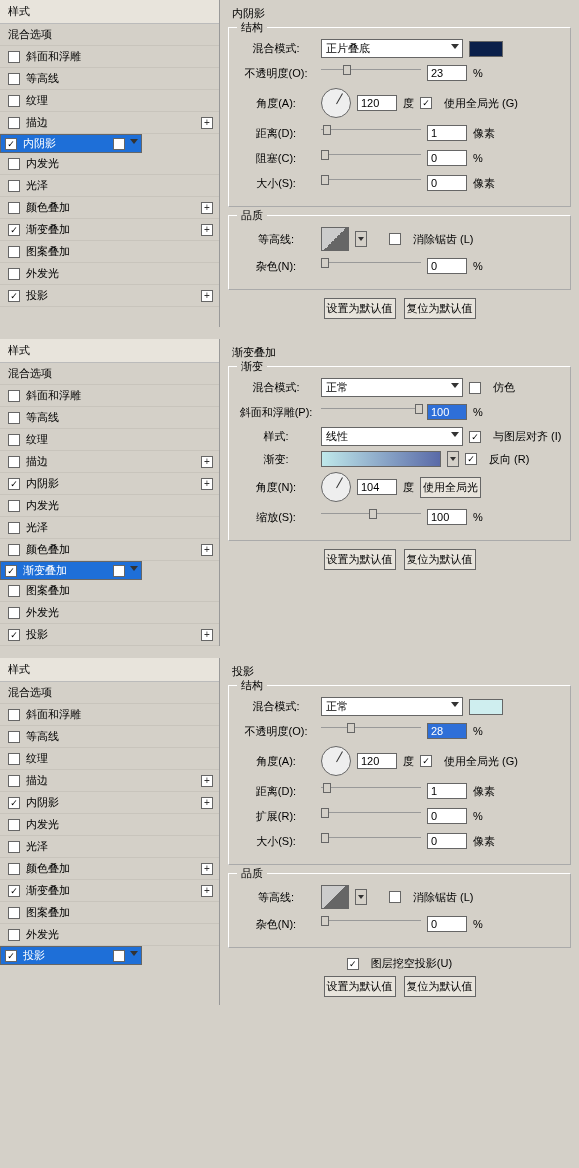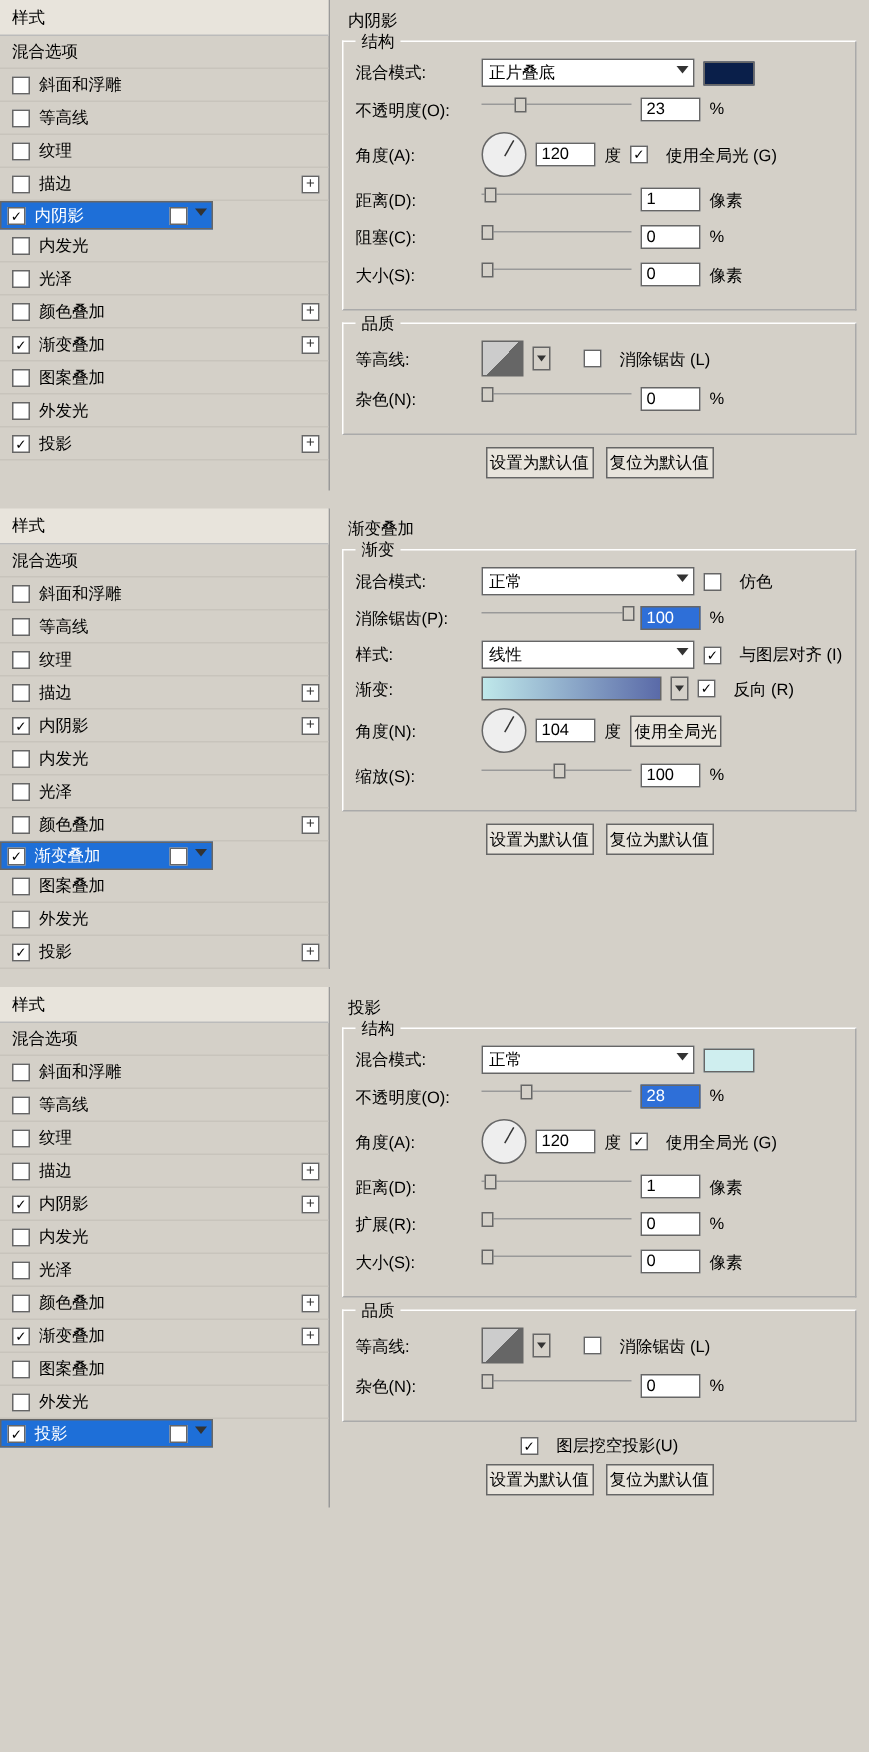--- a/index.html
+++ b/index.html
@@ -14,21 +14,21 @@
 .chk{width:12px;height:12px;border:1px solid #666;background:#fff;margin-right:6px;display:inline-flex;align-items:center;justify-content:center;font-size:9px}
 .chk.on::after{content:"✓";color:#000}
 .sb-row.sel .chk.on::after{color:#000}
 .plus{width:12px;height:12px;border:1px solid #666;background:#fff;display:flex;align-items:center;justify-content:center;font-size:10px;color:#333}
 .lab{flex:1}
 .rpanel{flex:1;padding:4px 8px;background:#d4d0c8}
 .gtitle{padding:2px 4px}
 .group{border:1px solid #aaa;border-top:1px solid #fff;border-left:1px solid #fff;margin:4px 0 8px;padding:6px 8px 8px;position:relative}
 .group>.glabel{position:absolute;top:-8px;left:8px;background:#d4d0c8;padding:0 4px}
 .row{display:flex;align-items:center;margin:5px 0;gap:6px}
-.rlabel{width:78px;text-align:left}
+.rlabel{width:78px;text-align:center}
 .sel{border:1px solid #666;background:#fff;padding:1px 16px 1px 4px;width:142px;position:relative}
 .sel::after{content:"";position:absolute;right:3px;top:4px;border-left:4px solid transparent;border-right:4px solid transparent;border-top:5px solid #333}
 .swatch{width:34px;height:16px;border:1px solid #666}
 .slider{height:14px;flex:1;max-width:100px;position:relative;border-top:1px solid #999;margin-top:6px}
 .slider .th{position:absolute;top:-5px;width:8px;height:10px;background:#d4d0c8;border:1px solid #666}
 .inp{width:40px;border:1px solid #666;background:#fff;padding:1px 3px;text-align:left}
 .inp.hl{background:#2e6fd8;color:#fff}
 .dial{width:30px;height:30px;border:1px solid #666;border-radius:50%;background:#eee;position:relative}
 .dial::after{content:"";position:absolute;width:1px;height:12px;background:#333;left:50%;top:3px;transform-origin:bottom;transform:rotate(30deg)}
 .btn{border:1px solid #666;background:#e8e4dc;padding:2px 2px;cursor:pointer}
@@ -242,21 +242,21 @@
  <div class="gtitle">渐变叠加</div>
  <div class="group">
         <span class="glabel">渐变</span>
   <div class="row">
           <span class="rlabel">混合模式:</span>
           <div class="sel">正常</div>
           <span class="chk"></span>
           <span>仿色</span>
         </div>
   <div class="row">
-          <span class="rlabel">消除锯齿(P):</span>
+          <span class="rlabel">斜面和浮雕(P):</span>
           <div class="slider">
             <div class="th" style="left:94%"></div>
           </div>
           <input class="inp hl" value="100" style="">
           <span class="unit">%</span>
         </div>
   <div class="row">
           <span class="rlabel">样式:</span>
           <div class="sel">线性</div>
           <span class="chk on"></span>

